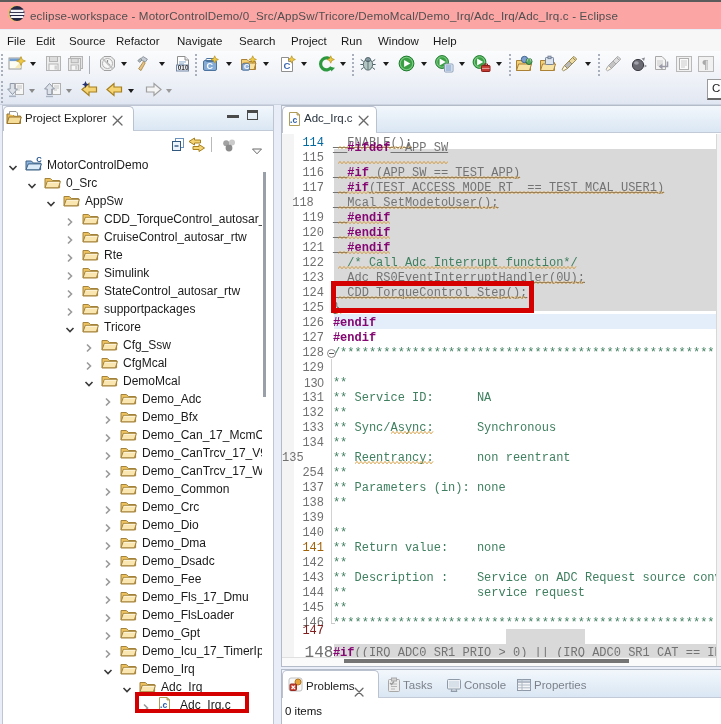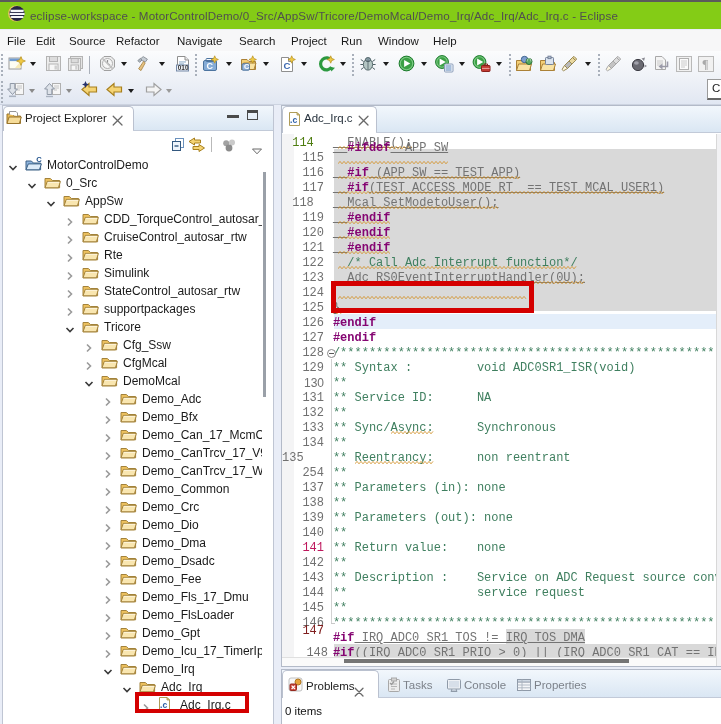--- a/index.html
+++ b/index.html
@@ -5,21 +5,21 @@
 #root{position:relative;width:721px;height:724px;}
 .abs{position:absolute;}
 .ic{position:absolute;}
 pre{margin:0;font-family:"Liberation Mono",monospace;font-size:12px;line-height:15px;white-space:pre;}
 .kw{color:#850572;font-weight:bold;}
 .cm{color:#3f7f5f;}
 .tx{color:#737373;text-decoration:underline;}
 .treelabel{font-size:12px;color:#1a1a1a;white-space:nowrap;}
 </style></head><body>
 <div id="root">
-<div class="abs" style="left:0;top:0;width:721px;height:29px;background:#84cc16">
+<div class="abs" style="left:0;top:0;width:721px;height:29px;background:#fca5a5">
 <div class="abs" style="left:0;top:0;width:721px;height:2px;background:#5b5b5b"></div>
 <div class="ic" style="left:7px;top:4px"><svg width="19" height="19" viewBox="0 0 19 19">
           <circle cx="9" cy="9.5" r="8" fill="#e9c063"></circle>
           <circle cx="10" cy="9.5" r="7.6" fill="#252544"></circle>
           <rect x="3.4" y="5.8" width="13.4" height="2.1" fill="#f4f4f8" rx="1"></rect>
           <rect x="2.6" y="8.9" width="15" height="2.1" fill="#f4f4f8"></rect>
           <rect x="3.6" y="12" width="13" height="1.9" fill="#f4f4f8" rx="1"></rect>
         </svg></div>
 <div class="abs" style="left:30px;top:9px;font-size:11.6px;letter-spacing:0.16px;color:#4f4f4f;white-space:nowrap">eclipse-workspace - MotorControlDemo/0_Src/AppSw/Tricore/DemoMcal/Demo_Irq/Adc_Irq/Adc_Irq.c - Eclipse</div>
 </div>
@@ -543,21 +543,21 @@
 <div class="abs" style="left:304px;top:112px;font-size:11.5px;color:#28333e">Adc_Irq.c</div>
 <div class="ic" style="left:358px;top:113px"><svg width="12" height="12" viewBox="0 0 12 12">
         <path d="M1.2 1.2 L10 10 M10 1.2 L1.2 10" stroke="#6a6a6a" stroke-width="1.3" stroke-linecap="round"></path>
       </svg></div>
 <div class="abs" style="left:282px;top:134px;width:12px;height:523px;background:#f4f4f5"></div>
 <div class="abs" style="left:282px;top:134px;width:434px;height:523px;overflow:hidden">
 <div class="abs" style="left:51.5px;top:15px;width:382.5px;height:162px;background:#d9d9d9"></div>
 <div class="abs" style="left:51.5px;top:180px;width:382.5px;height:15px;background:#e4eefa"></div>
 <div class="abs" style="left:223.70000000000002px;top:495px;width:79.2px;height:15px;background:#d9d9d9"></div>
 <div class="abs" style="left:51.5px;top:510px;width:382.5px;height:15px;background:#d9d9d9"></div>
-<div class="abs" style="left:0;top:2px;width:42px;text-align:center;font-family:'Liberation Mono',monospace;font-size:12px;line-height:15px;color:#4d7c0f">114</div>
+<div class="abs" style="left:0;top:2px;width:42px;text-align:right;font-family:'Liberation Mono',monospace;font-size:12px;line-height:15px;color:#0369a1">114</div>
 <pre class="abs" style="left:50.9px;top:2px"><span class="tx">  ENABLE();</span></pre>
 <div class="abs" style="left:55.9px;top:12px;width:74.2px;height:4px;overflow:hidden">
         <svg width="74" height="4" viewBox="0 0 74 4" style="display:block">
           <polyline points="0.0,2.8 2.0,0.4 4.0,2.8 6.0,0.4 8.0,2.8 10.0,0.4 12.0,2.8 14.0,0.4 16.0,2.8 18.0,0.4 20.0,2.8 22.0,0.4 24.0,2.8 26.0,0.4 28.0,2.8 30.0,0.4 32.0,2.8 34.0,0.4 36.0,2.8 38.0,0.4 40.0,2.8 42.0,0.4 44.0,2.8 46.0,0.4 48.0,2.8 50.0,0.4 52.0,2.8 54.0,0.4 56.0,2.8 58.0,0.4 60.0,2.8 62.0,0.4 64.0,2.8 66.0,0.4 68.0,2.8 70.0,0.4 72.0,2.8 74.0,0.4" fill="none" stroke="#d49533" stroke-width="0.9"></polyline>
         </svg>
       </div>
 <div class="abs" style="left:0;top:17px;width:42px;text-align:right;font-family:'Liberation Mono',monospace;font-size:12px;line-height:15px;color:#707070">115</div>
 <pre class="abs" style="left:50.9px;top:7px"><span class="tx">  </span><span class="kw">#ifdef</span><span class="tx">  APP_SW</span></pre>
 <div class="abs" style="left:55.9px;top:27px;width:110.2px;height:4px;overflow:hidden">
         <svg width="110" height="4" viewBox="0 0 110 4" style="display:block">
@@ -614,40 +614,40 @@
         </svg>
       </div>
 <div class="abs" style="left:0;top:137px;width:42px;text-align:right;font-family:'Liberation Mono',monospace;font-size:12px;line-height:15px;color:#707070">123</div>
 <pre class="abs" style="left:50.9px;top:137px"><span class="tx">  Adc_RS0EventInterruptHandler(0U);</span></pre>
 <div class="abs" style="left:55.9px;top:147px;width:247.0px;height:4px;overflow:hidden">
         <svg width="247" height="4" viewBox="0 0 247 4" style="display:block">
           <polyline points="0.0,2.8 2.0,0.4 4.0,2.8 6.0,0.4 8.0,2.8 10.0,0.4 12.0,2.8 14.0,0.4 16.0,2.8 18.0,0.4 20.0,2.8 22.0,0.4 24.0,2.8 26.0,0.4 28.0,2.8 30.0,0.4 32.0,2.8 34.0,0.4 36.0,2.8 38.0,0.4 40.0,2.8 42.0,0.4 44.0,2.8 46.0,0.4 48.0,2.8 50.0,0.4 52.0,2.8 54.0,0.4 56.0,2.8 58.0,0.4 60.0,2.8 62.0,0.4 64.0,2.8 66.0,0.4 68.0,2.8 70.0,0.4 72.0,2.8 74.0,0.4 76.0,2.8 78.0,0.4 80.0,2.8 82.0,0.4 84.0,2.8 86.0,0.4 88.0,2.8 90.0,0.4 92.0,2.8 94.0,0.4 96.0,2.8 98.0,0.4 100.0,2.8 102.0,0.4 104.0,2.8 106.0,0.4 108.0,2.8 110.0,0.4 112.0,2.8 114.0,0.4 116.0,2.8 118.0,0.4 120.0,2.8 122.0,0.4 124.0,2.8 126.0,0.4 128.0,2.8 130.0,0.4 132.0,2.8 134.0,0.4 136.0,2.8 138.0,0.4 140.0,2.8 142.0,0.4 144.0,2.8 146.0,0.4 148.0,2.8 150.0,0.4 152.0,2.8 154.0,0.4 156.0,2.8 158.0,0.4 160.0,2.8 162.0,0.4 164.0,2.8 166.0,0.4 168.0,2.8 170.0,0.4 172.0,2.8 174.0,0.4 176.0,2.8 178.0,0.4 180.0,2.8 182.0,0.4 184.0,2.8 186.0,0.4 188.0,2.8 190.0,0.4 192.0,2.8 194.0,0.4 196.0,2.8 198.0,0.4 200.0,2.8 202.0,0.4 204.0,2.8 206.0,0.4 208.0,2.8 210.0,0.4 212.0,2.8 214.0,0.4 216.0,2.8 218.0,0.4 220.0,2.8 222.0,0.4 224.0,2.8 226.0,0.4 228.0,2.8 230.0,0.4 232.0,2.8 234.0,0.4 236.0,2.8 238.0,0.4 240.0,2.8 242.0,0.4 244.0,2.8 246.0,0.4" fill="none" stroke="#d49533" stroke-width="0.9"></polyline>
         </svg>
       </div>
 <div class="abs" style="left:0;top:152px;width:42px;text-align:right;font-family:'Liberation Mono',monospace;font-size:12px;line-height:15px;color:#707070">124</div>
+<pre class="abs" style="left:50.9px;top:152px"><span class="tx">  CDD_TorqueControl_Step();</span></pre>
 <div class="abs" style="left:55.9px;top:162px;width:189.4px;height:4px;overflow:hidden">
         <svg width="189" height="4" viewBox="0 0 189 4" style="display:block">
           <polyline points="0.0,2.8 2.0,0.4 4.0,2.8 6.0,0.4 8.0,2.8 10.0,0.4 12.0,2.8 14.0,0.4 16.0,2.8 18.0,0.4 20.0,2.8 22.0,0.4 24.0,2.8 26.0,0.4 28.0,2.8 30.0,0.4 32.0,2.8 34.0,0.4 36.0,2.8 38.0,0.4 40.0,2.8 42.0,0.4 44.0,2.8 46.0,0.4 48.0,2.8 50.0,0.4 52.0,2.8 54.0,0.4 56.0,2.8 58.0,0.4 60.0,2.8 62.0,0.4 64.0,2.8 66.0,0.4 68.0,2.8 70.0,0.4 72.0,2.8 74.0,0.4 76.0,2.8 78.0,0.4 80.0,2.8 82.0,0.4 84.0,2.8 86.0,0.4 88.0,2.8 90.0,0.4 92.0,2.8 94.0,0.4 96.0,2.8 98.0,0.4 100.0,2.8 102.0,0.4 104.0,2.8 106.0,0.4 108.0,2.8 110.0,0.4 112.0,2.8 114.0,0.4 116.0,2.8 118.0,0.4 120.0,2.8 122.0,0.4 124.0,2.8 126.0,0.4 128.0,2.8 130.0,0.4 132.0,2.8 134.0,0.4 136.0,2.8 138.0,0.4 140.0,2.8 142.0,0.4 144.0,2.8 146.0,0.4 148.0,2.8 150.0,0.4 152.0,2.8 154.0,0.4 156.0,2.8 158.0,0.4 160.0,2.8 162.0,0.4 164.0,2.8 166.0,0.4 168.0,2.8 170.0,0.4 172.0,2.8 174.0,0.4 176.0,2.8 178.0,0.4 180.0,2.8 182.0,0.4 184.0,2.8 186.0,0.4 188.0,2.8" fill="none" stroke="#d49533" stroke-width="0.9"></polyline>
         </svg>
       </div>
 <div class="abs" style="left:0;top:167px;width:42px;text-align:right;font-family:'Liberation Mono',monospace;font-size:12px;line-height:15px;color:#707070">125</div>
 <pre class="abs" style="left:50.9px;top:167px"><span class="tx">}</span></pre>
 <div class="abs" style="left:50.9px;top:177px;width:9.4px;height:4px;overflow:hidden">
         <svg width="9" height="4" viewBox="0 0 9 4" style="display:block">
           <polyline points="0.0,2.8 2.0,0.4 4.0,2.8 6.0,0.4 8.0,2.8" fill="none" stroke="#d49533" stroke-width="0.9"></polyline>
         </svg>
       </div>
 <div class="abs" style="left:0;top:182px;width:42px;text-align:right;font-family:'Liberation Mono',monospace;font-size:12px;line-height:15px;color:#707070">126</div>
 <pre class="abs" style="left:50.9px;top:182px"><span class="kw">#endif</span></pre>
 <div class="abs" style="left:0;top:197px;width:42px;text-align:right;font-family:'Liberation Mono',monospace;font-size:12px;line-height:15px;color:#707070">127</div>
 <pre class="abs" style="left:50.9px;top:197px"><span class="kw">#endif</span></pre>
 <div class="abs" style="left:0;top:212px;width:42px;text-align:right;font-family:'Liberation Mono',monospace;font-size:12px;line-height:15px;color:#707070">128</div>
 <pre class="abs" style="left:50.9px;top:212px"><span class="cm">/***********************************************************</span></pre>
 <div class="abs" style="left:0;top:227px;width:42px;text-align:right;font-family:'Liberation Mono',monospace;font-size:12px;line-height:15px;color:#707070">129</div>
-<pre class="abs" style="left:50.9px;top:227px"><span class="cm">** Syntax :         void ADC0SR1_ISR(void)</span></pre>
 <div class="abs" style="left:0;top:242px;width:42px;text-align:right;font-family:Liberation Sans, sans-serif;font-size:12px;line-height:15px;color:#707070">130</div>
 <pre class="abs" style="left:50.9px;top:242px"><span class="cm">**</span></pre>
 <div class="abs" style="left:0;top:257px;width:42px;text-align:right;font-family:'Liberation Mono',monospace;font-size:12px;line-height:15px;color:#707070">131</div>
 <pre class="abs" style="left:50.9px;top:257px"><span class="cm">** Service ID:      NA</span></pre>
 <div class="abs" style="left:0;top:272px;width:42px;text-align:right;font-family:'Liberation Mono',monospace;font-size:12px;line-height:15px;color:#707070">132</div>
 <pre class="abs" style="left:50.9px;top:272px"><span class="cm">**</span></pre>
 <div class="abs" style="left:0;top:287px;width:42px;text-align:right;font-family:'Liberation Mono',monospace;font-size:12px;line-height:15px;color:#707070">133</div>
 <pre class="abs" style="left:50.9px;top:287px"><span class="cm">** Sync/Async:      Synchronous</span></pre>
 <div class="abs" style="left:108.5px;top:297px;width:43.2px;height:4px;overflow:hidden">
         <svg width="43" height="4" viewBox="0 0 43 4" style="display:block">
@@ -663,38 +663,36 @@
           <polyline points="0.0,2.8 2.0,0.4 4.0,2.8 6.0,0.4 8.0,2.8 10.0,0.4 12.0,2.8 14.0,0.4 16.0,2.8 18.0,0.4 20.0,2.8 22.0,0.4 24.0,2.8 26.0,0.4 28.0,2.8 30.0,0.4 32.0,2.8 34.0,0.4 36.0,2.8 38.0,0.4 40.0,2.8 42.0,0.4 44.0,2.8 46.0,0.4 48.0,2.8 50.0,0.4 52.0,2.8 54.0,0.4 56.0,2.8 58.0,0.4 60.0,2.8 62.0,0.4 64.0,2.8 66.0,0.4 68.0,2.8 70.0,0.4 72.0,2.8 74.0,0.4 76.0,2.8 78.0,0.4" fill="none" stroke="#d49533" stroke-width="0.9"></polyline>
         </svg>
       </div>
 <div class="abs" style="left:0;top:332px;width:42px;text-align:right;font-family:'Liberation Mono',monospace;font-size:12px;line-height:15px;color:#707070">254</div>
 <pre class="abs" style="left:50.9px;top:332px"><span class="cm">**</span></pre>
 <div class="abs" style="left:0;top:347px;width:42px;text-align:right;font-family:'Liberation Mono',monospace;font-size:12px;line-height:15px;color:#707070">137</div>
 <pre class="abs" style="left:50.9px;top:347px"><span class="cm">** Parameters (in): none</span></pre>
 <div class="abs" style="left:0;top:362px;width:42px;text-align:right;font-family:'Liberation Mono',monospace;font-size:12px;line-height:15px;color:#707070">138</div>
 <pre class="abs" style="left:50.9px;top:362px"><span class="cm">**</span></pre>
 <div class="abs" style="left:0;top:377px;width:42px;text-align:right;font-family:'Liberation Mono',monospace;font-size:12px;line-height:15px;color:#707070">139</div>
-<pre class="abs" style="left:50.9px;top:377px"><span class="cm">** Parameters (out): none</span></pre>
 <div class="abs" style="left:0;top:392px;width:42px;text-align:right;font-family:'Liberation Mono',monospace;font-size:12px;line-height:15px;color:#707070">140</div>
 <pre class="abs" style="left:50.9px;top:392px"><span class="cm">**</span></pre>
-<div class="abs" style="left:0;top:407px;width:42px;text-align:right;font-family:'Liberation Mono',monospace;font-size:12px;line-height:15px;color:#be185d">141</div>
+<div class="abs" style="left:0;top:407px;width:42px;text-align:right;font-family:'Liberation Mono',monospace;font-size:12px;line-height:15px;color:#a16207">141</div>
 <pre class="abs" style="left:50.9px;top:407px"><span class="cm">** Return value:    none</span></pre>
 <div class="abs" style="left:0;top:422px;width:42px;text-align:right;font-family:'Liberation Mono',monospace;font-size:12px;line-height:15px;color:#707070">142</div>
 <pre class="abs" style="left:50.9px;top:422px"><span class="cm">**</span></pre>
 <div class="abs" style="left:0;top:437px;width:42px;text-align:right;font-family:'Liberation Mono',monospace;font-size:12px;line-height:15px;color:#707070">143</div>
 <pre class="abs" style="left:50.9px;top:437px"><span class="cm">** Description :    Service on ADC Request source conversion on</span></pre>
 <div class="abs" style="left:0;top:452px;width:42px;text-align:right;font-family:'Liberation Mono',monospace;font-size:12px;line-height:15px;color:#707070">144</div>
 <pre class="abs" style="left:50.9px;top:452px"><span class="cm">**                  service request</span></pre>
 <div class="abs" style="left:0;top:467px;width:42px;text-align:right;font-family:'Liberation Mono',monospace;font-size:12px;line-height:15px;color:#707070">145</div>
 <pre class="abs" style="left:50.9px;top:467px"><span class="cm">**</span></pre>
 <div class="abs" style="left:0;top:482px;width:42px;text-align:right;font-family:'Liberation Mono',monospace;font-size:12px;line-height:15px;color:#707070">146</div>
 <pre class="abs" style="left:50.9px;top:482px"><span class="cm">************************************************************</span></pre>
 <div class="abs" style="left:0;top:490px;width:42px;text-align:right;font-family:'Liberation Mono',monospace;font-size:12px;line-height:15px;color:#7f1d1d">147</div>
-<pre class="abs" style="left:50.9px;top:497px"><span class="kw">#if</span><span class="tx"> IRQ_ADC0_SR1_TOS != IRQ_TOS_DMA</span></pre>
-<div class="abs" style="left:4px;top:512px;width:42px;text-align:right;font-family:'Liberation Mono',monospace;font-size:12px;line-height:15px;color:#707070">148</div>
+<div class="abs" style="left:16px;top:512px;width:42px;text-align:center;font-family:'Liberation Mono',monospace;font-size:16px;line-height:15px;color:#707070">148</div>
 <pre class="abs" style="left:50.9px;top:512px"><span class="kw">#if</span><span class="tx">((IRQ_ADC0_SR1_PRIO &gt; 0) || (IRQ_ADC0_SR1_CAT == IRQ_CAT23))</span></pre>
 <div class="abs" style="left:45px;top:215px;width:9px;height:9px;border:1px solid #888;border-radius:50%;background:#fff;box-sizing:border-box"></div>
 <div class="abs" style="left:47px;top:219px;width:5px;height:1px;background:#555"></div>
 <div class="abs" style="left:49px;top:225px;width:1px;height:264px;background:#d2d2d2"></div>
 <div class="abs" style="left:49px;top:489px;width:4px;height:1px;background:#c9c9c9"></div>
 </div>
 <div class="abs" style="left:331px;top:281px;width:203px;height:32px;border:5px solid #d40000;box-sizing:border-box"></div>
 <div class="abs" style="left:282px;top:657px;width:434px;height:9px;background:#fafafa;border-top:1px solid #e0e0e0;box-sizing:border-box"></div>
 <div class="abs" style="left:344px;top:659px;width:285px;height:4px;background:#757575"></div>
 <div class="abs" style="left:716px;top:134px;width:5px;height:532px;background:#f2f2f4;border-left:1px solid #d8d8d8;box-sizing:border-box"></div>

